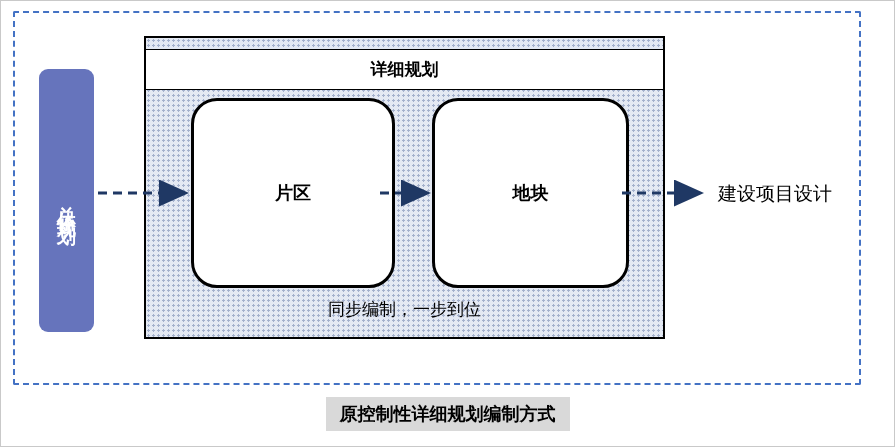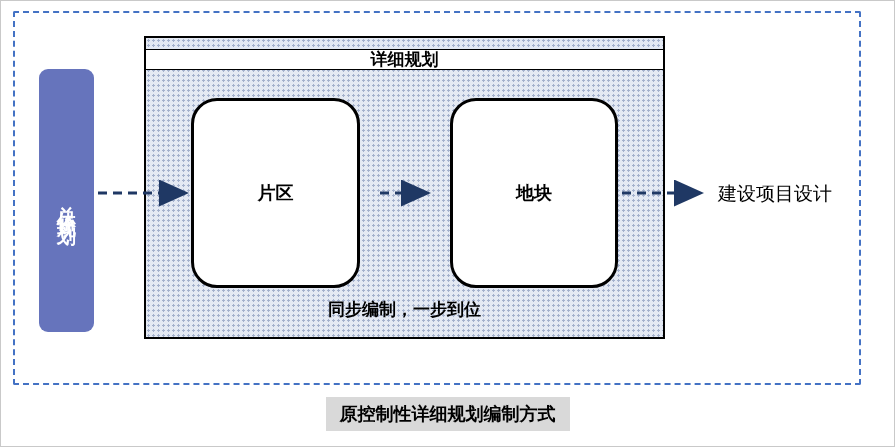--- a/index.html
+++ b/index.html
@@ -53,55 +53,55 @@
     border: 2px solid #000000;
     background-color: #E4E9F3;
     background-image: radial-gradient(#A3B0CC 1px, rgba(0,0,0,0) 1.2px);
     background-size: 5px 5px;
   }
   .detail-header {
     position: absolute;
     left: 0;
     right: 0;
     top: 11px;
-    height: 21px;
+    height: 41px;
     background: #ffffff;
     border-top: 1px solid #000000;
     border-bottom: 1px solid #000000;
     display: flex;
     align-items: center;
     justify-content: center;
     font-weight: 700;
     font-size: 17px;
     color: #000000;
   }
   .node {
     position: absolute;
     top: 60px;
-    width: 169px;
+    width: 204px;
     height: 190px;
     background: #ffffff;
     border: 3px solid #000000;
     border-radius: 26px;
     display: flex;
     align-items: center;
     justify-content: center;
     font-weight: 700;
     font-size: 18px;
     color: #000000;
   }
   .node.area { left: 45px; }
-  .node.plot { left: 304px; width: 168px; }
+  .node.plot { left: 286px; width: 197px; }
   .sync-note {
     position: absolute;
     left: 0;
     right: 0;
     top: 260px;
     text-align: center;
-    font-weight: 700;
+    font-weight: 400;
     font-size: 17px;
     color: #000000;
   }
   .arrows {
     position: absolute;
     left: 0;
     top: 0;
     width: 895px;
     height: 447px;
     pointer-events: none;

